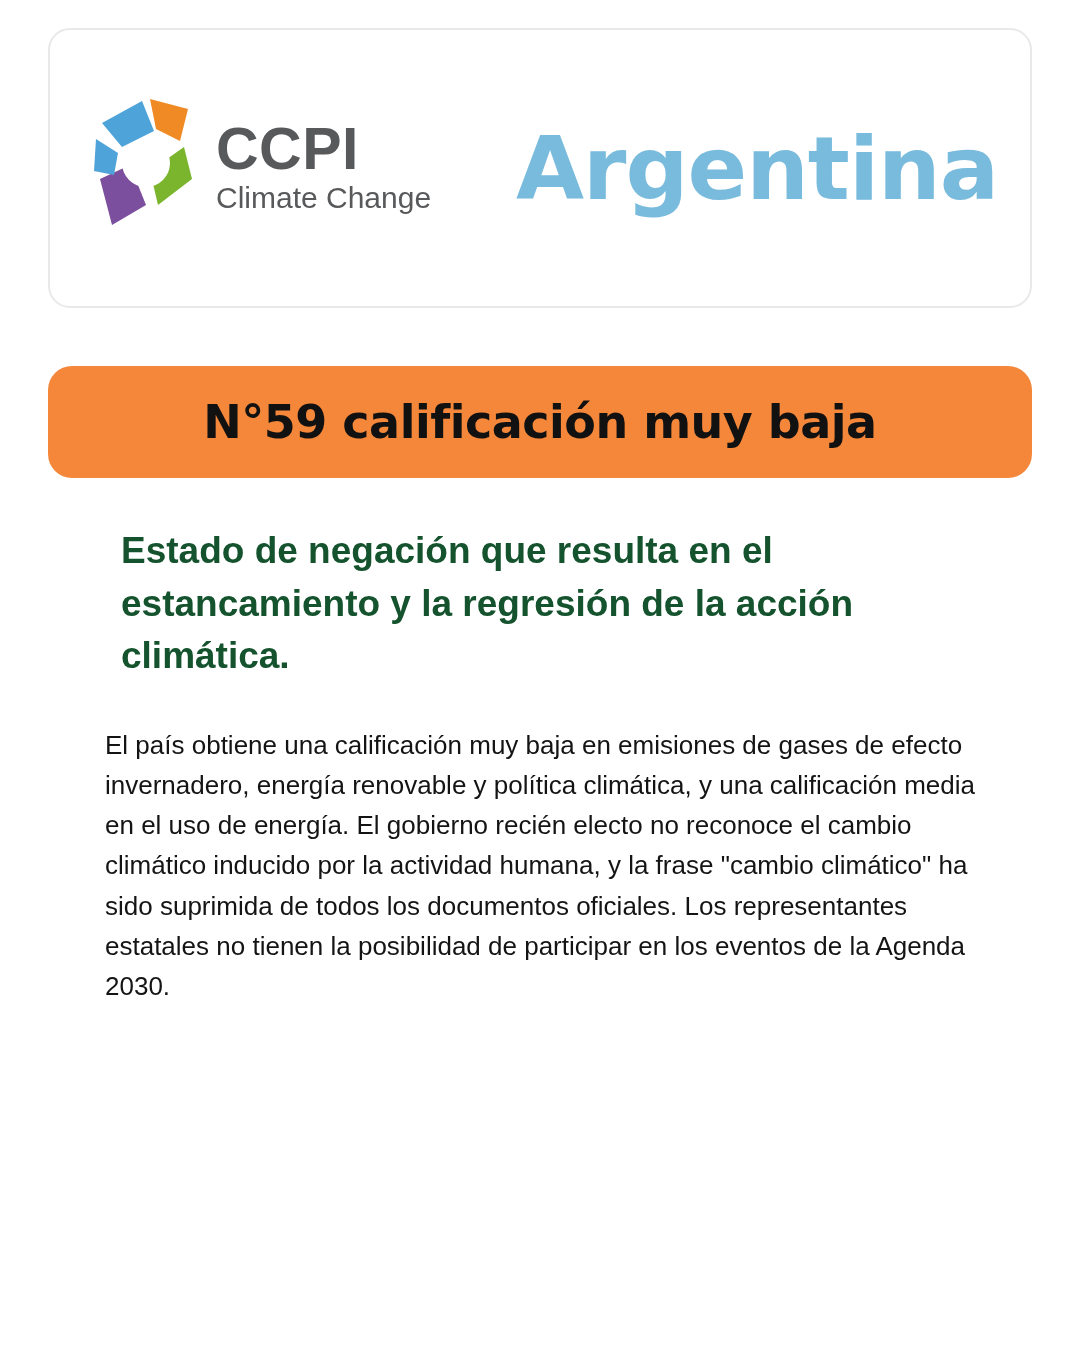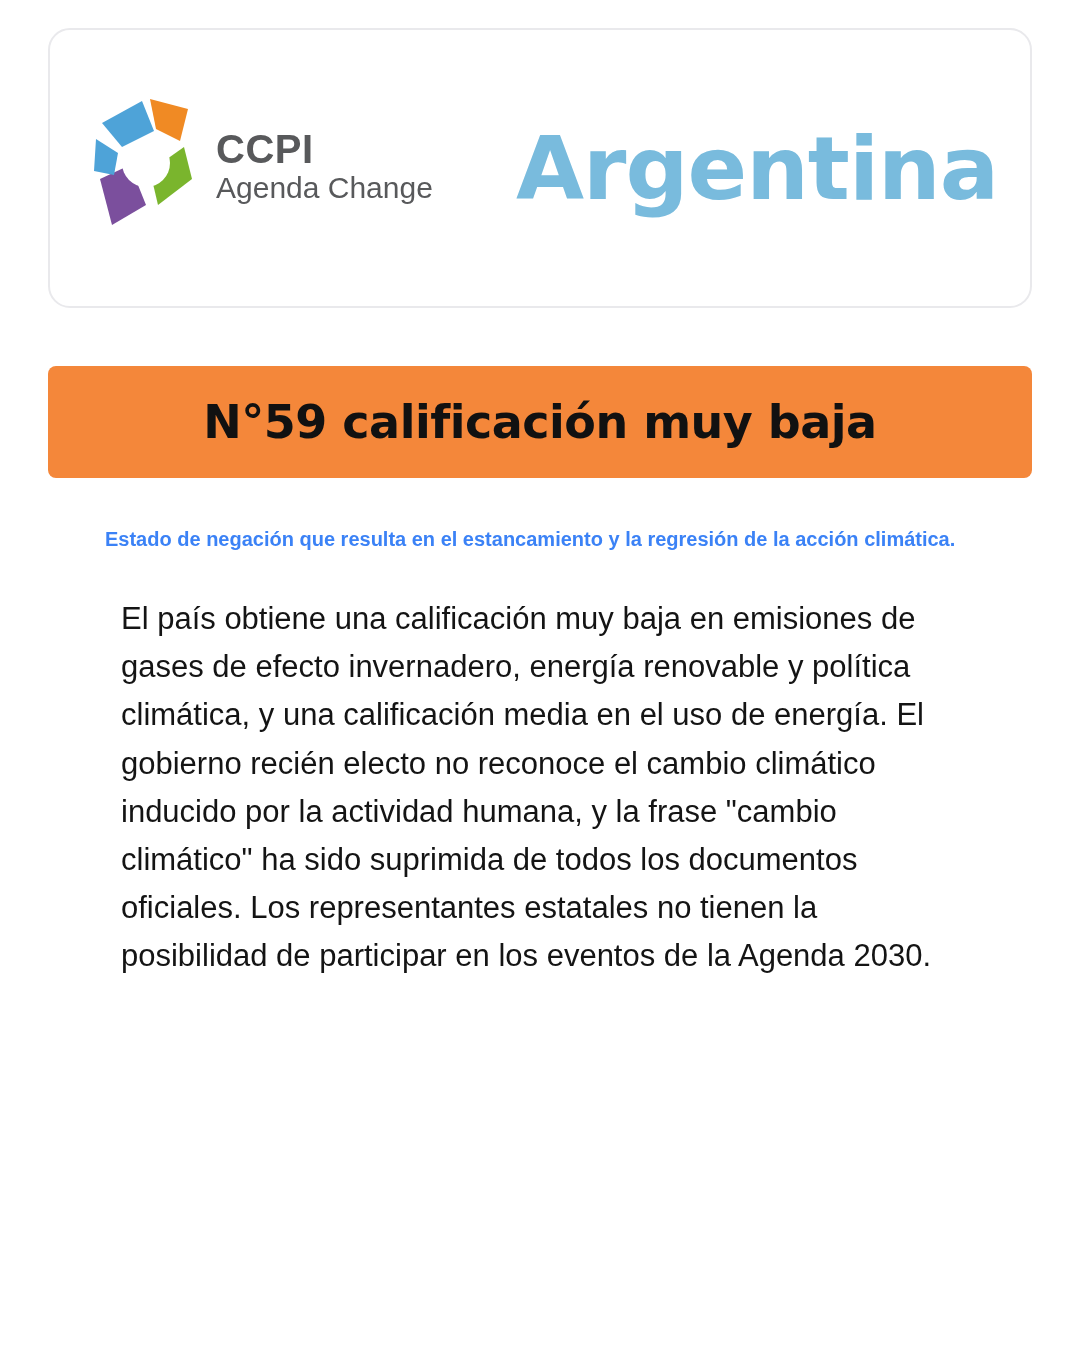--- a/index.html
+++ b/index.html
@@ -54,21 +54,21 @@
     margin-right: 12px;
   }
 
   .logo-text {
     display: flex;
     flex-direction: column;
     justify-content: center;
     line-height: 1;
   }
   .logo-title {
-    font-size: 40px;
+    font-size: 59px;
     font-weight: bold;
     color: #58595b;
     letter-spacing: 0.5px;
     margin-bottom: 0;
   }
   .logo-sub {
     font-size: 30px;
     color: #58595b;
     line-height: 1.25;
     white-space: nowrap;
@@ -87,21 +87,21 @@
   }
 
   
   .rank-banner {
     position: absolute;
     left: 48px;
     top: 366px;
     width: 984px;
     height: 112px;
     background: #f4873a;
-    border-radius: 8px;
+    border-radius: 24px;
     display: flex;
     align-items: center;
     justify-content: center;
   }
   .rank-banner-text {
     font-family: "DejaVu Sans", sans-serif;
     font-weight: bold;
     font-size: 46px;
     color: #111111;
     letter-spacing: -0.5px;
@@ -109,33 +109,33 @@
 
   
   .body-wrap {
     position: absolute;
     left: 105px;
     top: 525px;
     width: 880px;
   }
 
   .lead {
-    font-size: 20px;
+    font-size: 37px;
     font-weight: bold;
-    color: #3b82f6;
+    color: #14532d;
     line-height: 1.42;
-    margin: 0 0 42px 0;
+    margin: 0 0 42px 16px;
     max-width: 875px;
   }
 
   .para {
-    font-size: 31px;
+    font-size: 26px;
     color: #141414;
     line-height: 1.55;
-    margin: 16px;
+    margin: 0;
     max-width: 875px;
   }
 </style>
 </head>
 <body>
 
 <div class="page">
 
   <div class="header-card">
 
@@ -151,21 +151,21 @@
 
           <path d="M16,96 L46,82 L62,122 L28,142 Z" fill="#7b4f9d"></path>
 
           <path d="M12,56 L34,70 L30,92 L10,88 Z" fill="#4ea3d8"></path>
 
           <circle cx="62" cy="80" r="24" fill="#ffffff"></circle>
         </svg>
       </div>
       <div class="logo-text">
         <div class="logo-title">CCPI</div>
-        <div class="logo-sub">Agenda Change</div>
+        <div class="logo-sub">Climate Change</div>
       </div>
     </div>
 
     <div class="country-name">Argentina</div>
   </div>
 
   <div class="rank-banner">
     <div class="rank-banner-text">N°59 calificación muy baja</div>
   </div>
 

